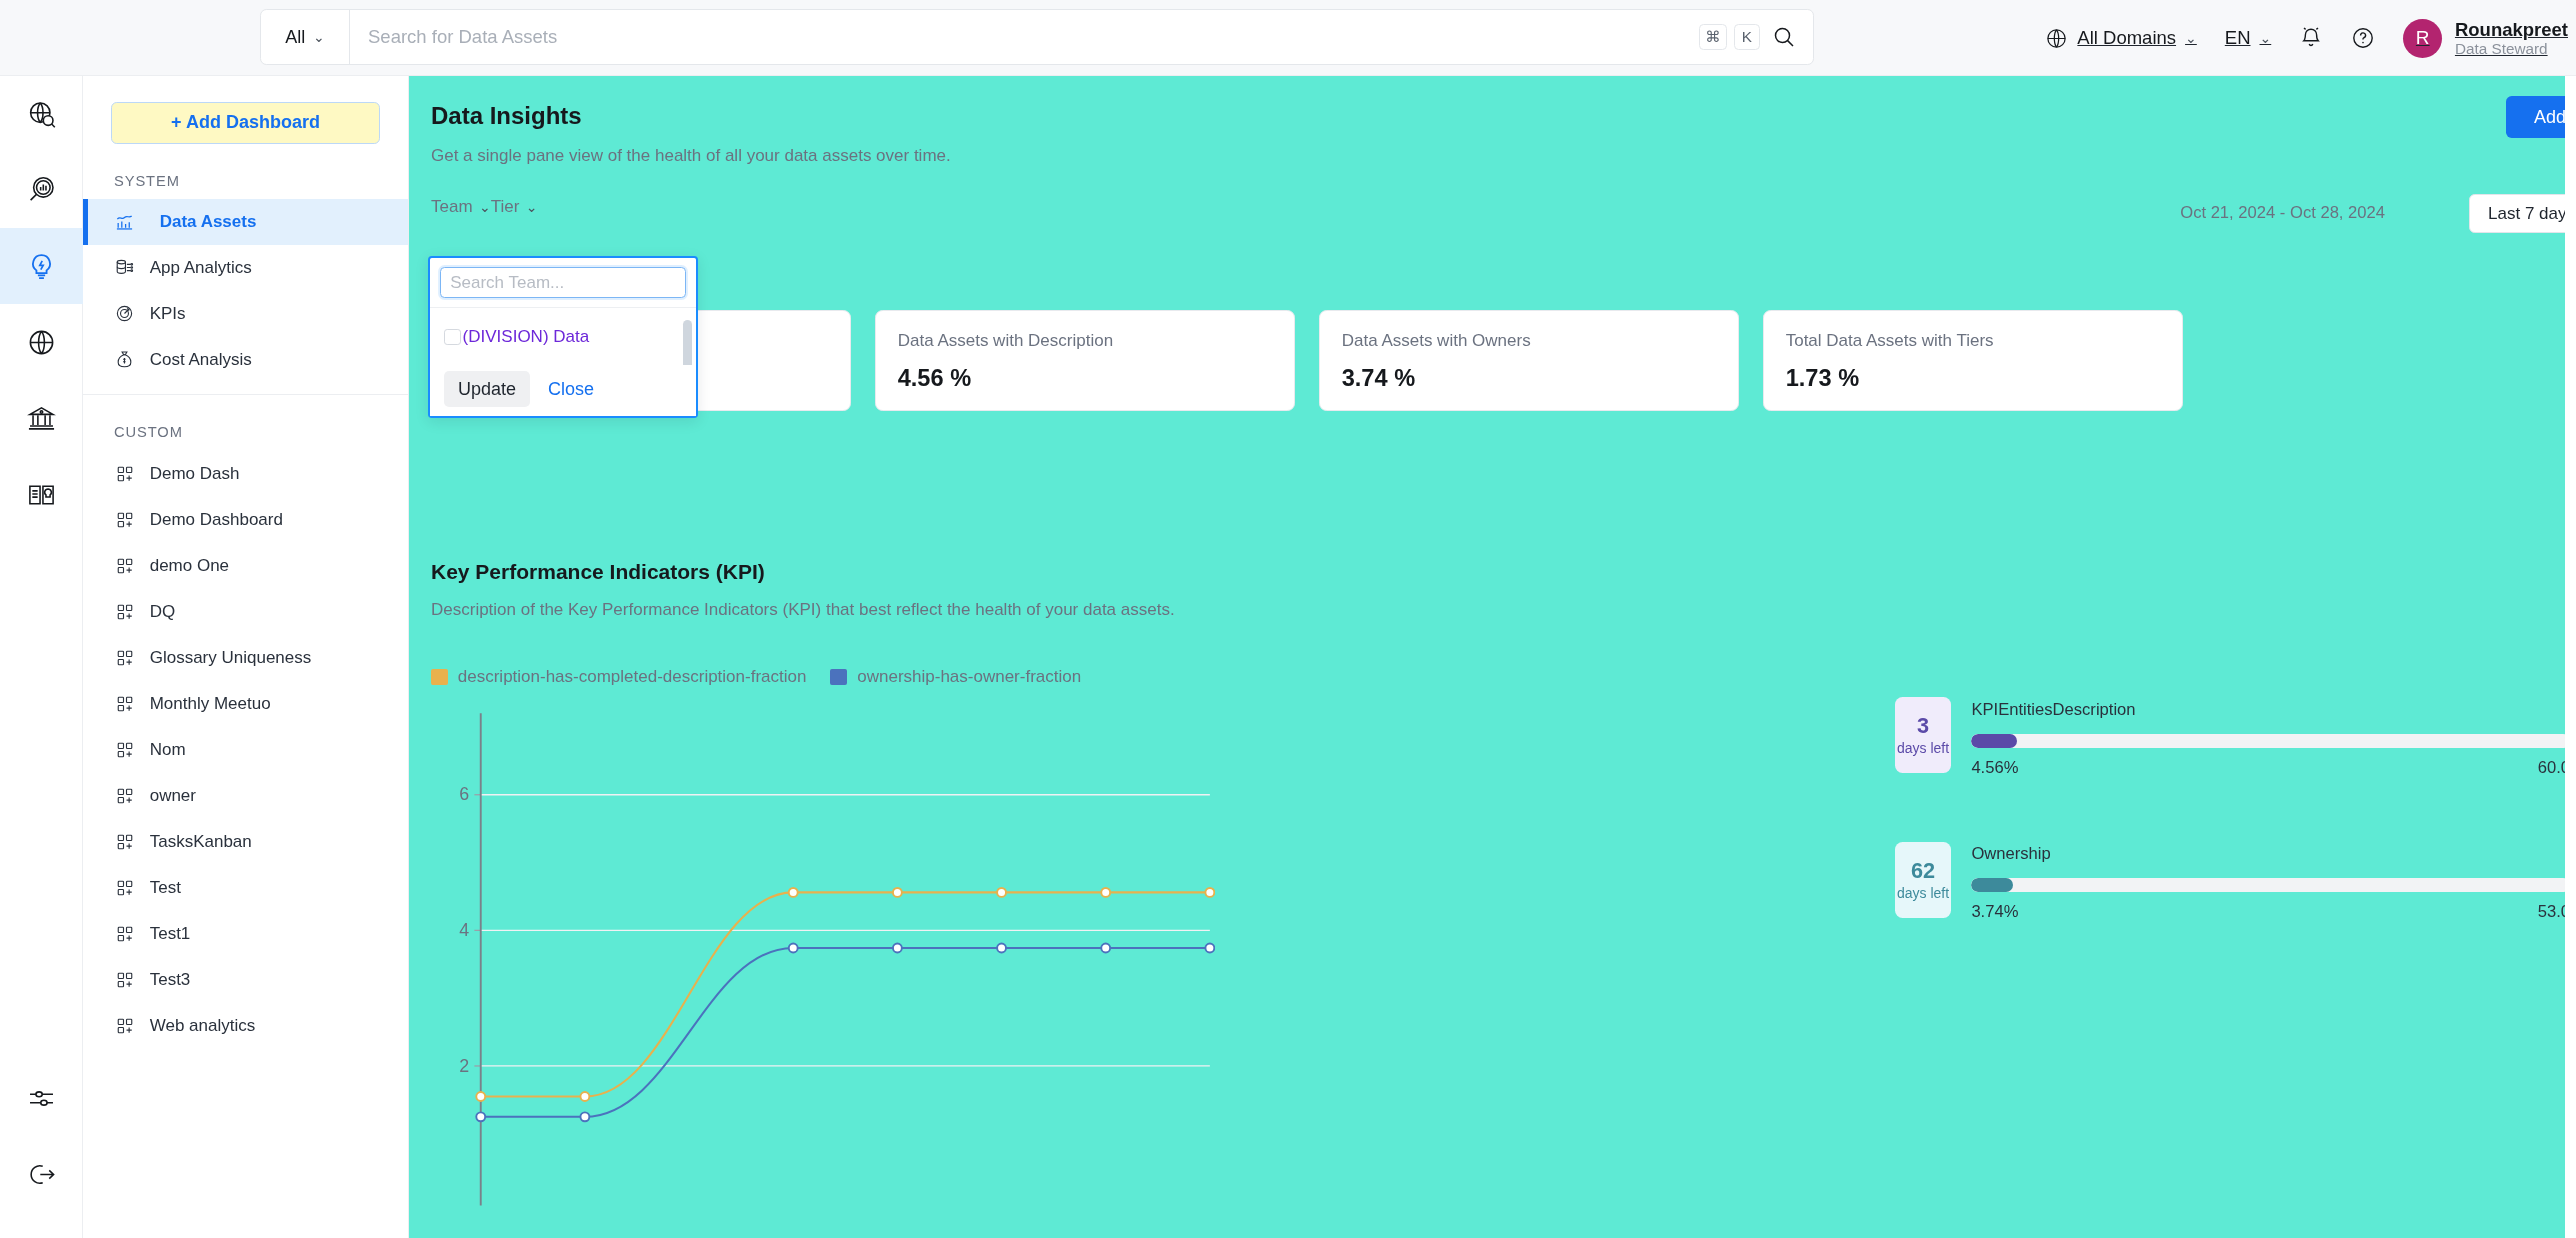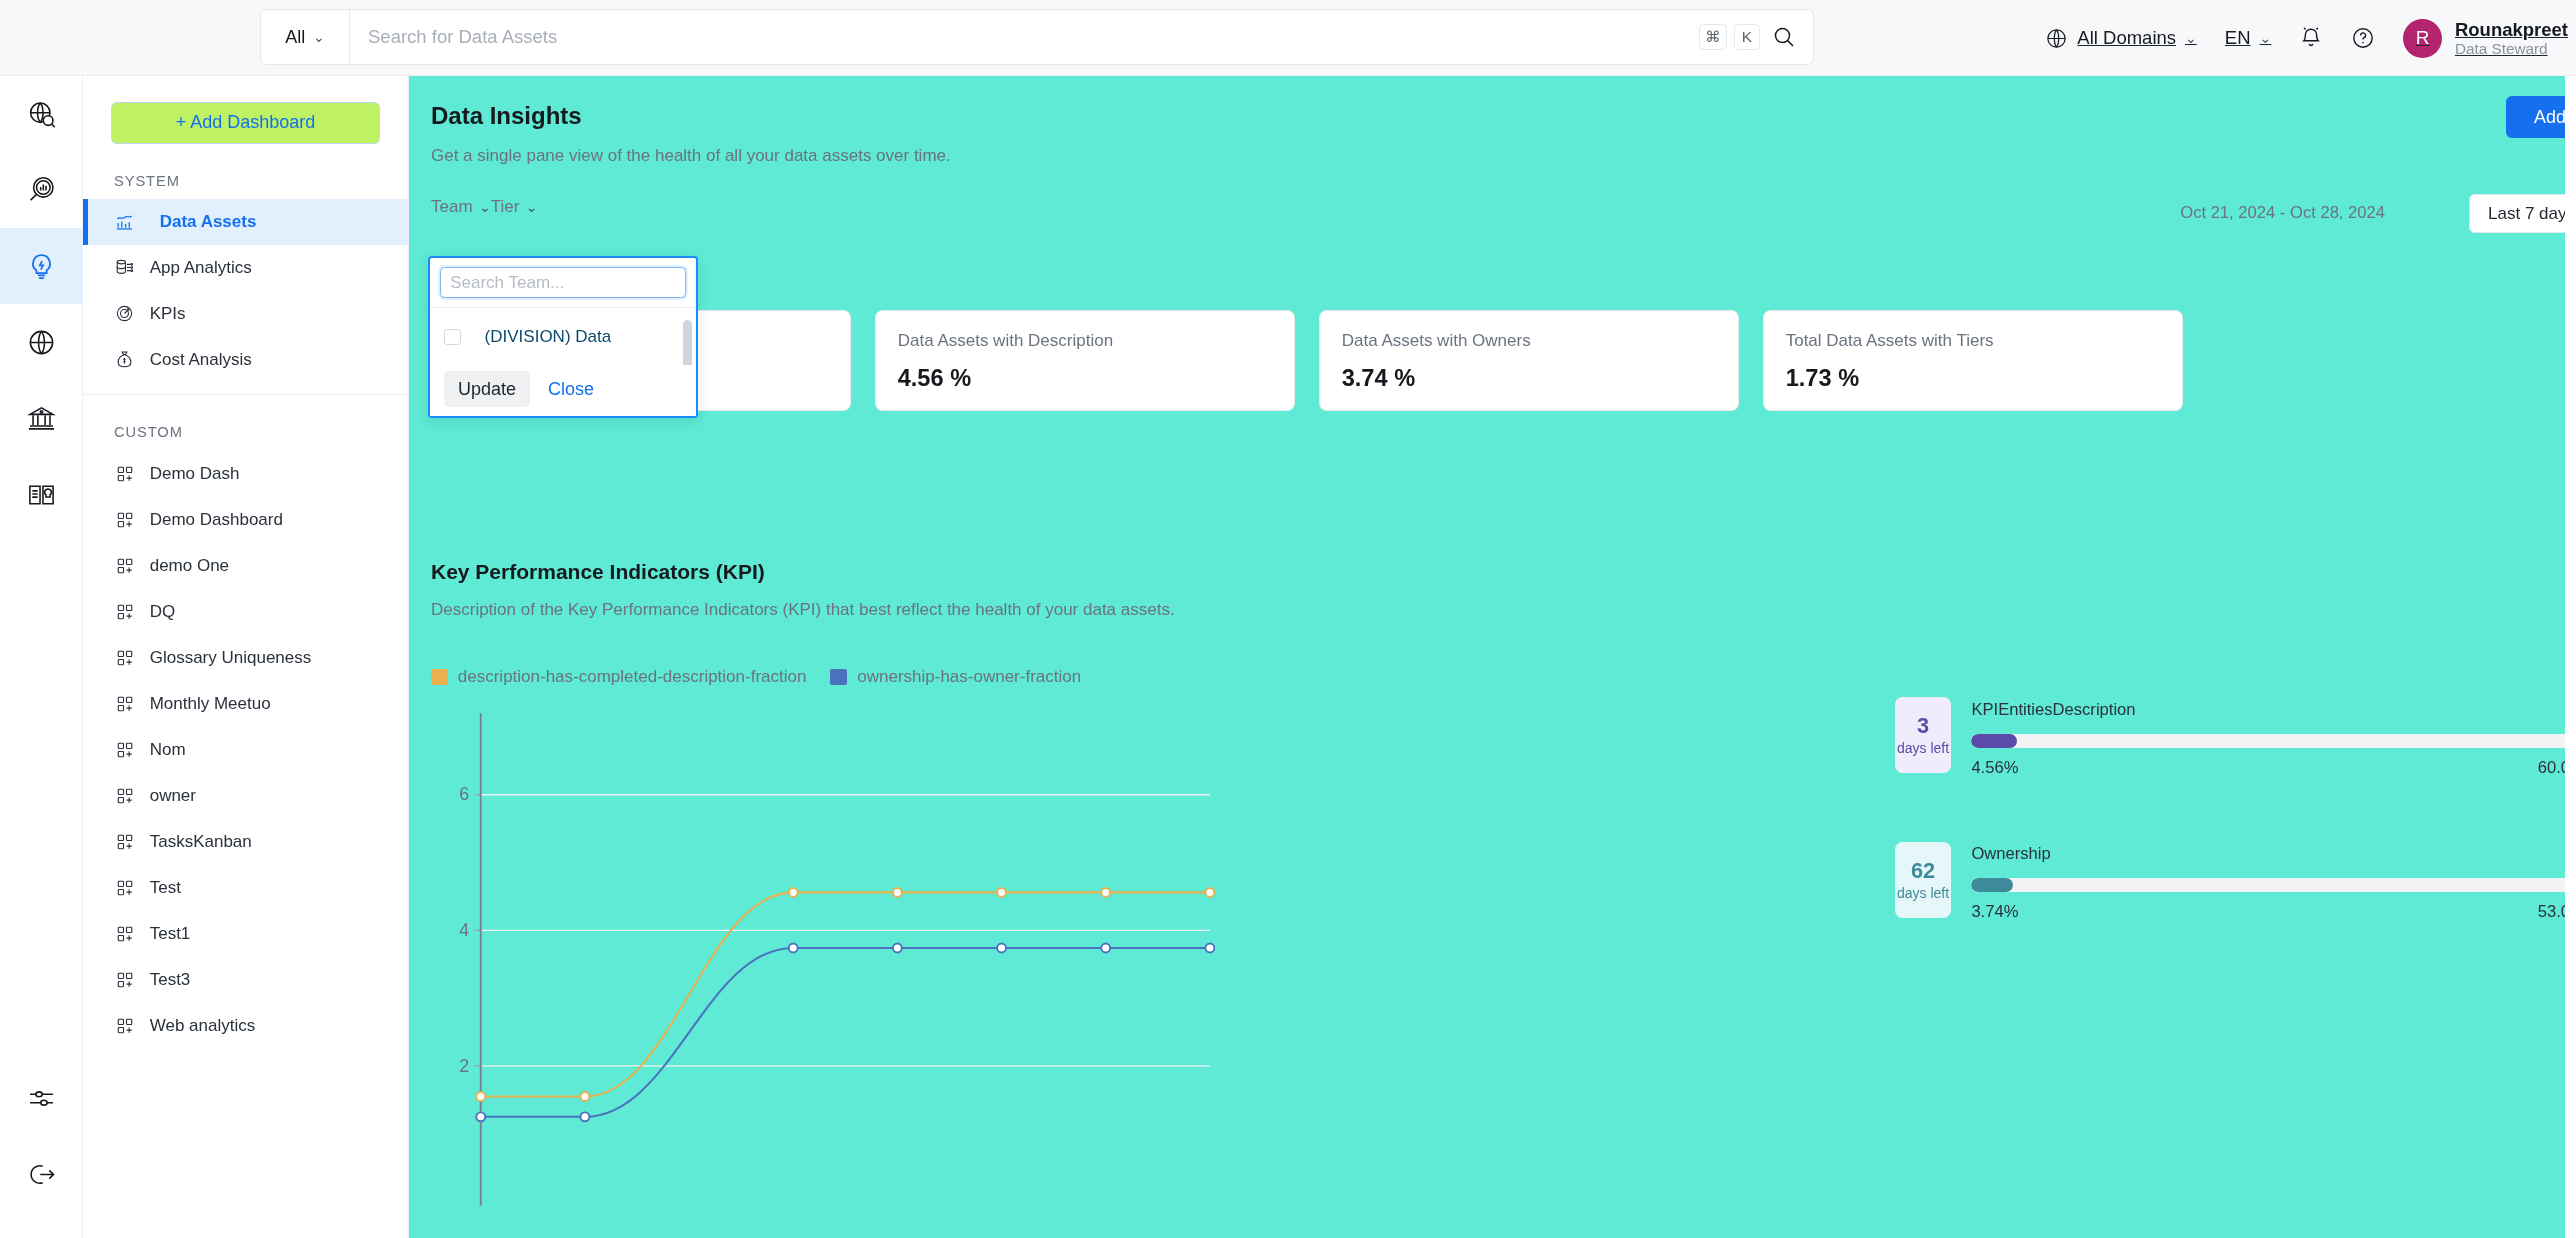--- a/index.html
+++ b/index.html
@@ -41,22 +41,22 @@
     width: 326px; height: 1162px;
     background: #ffffff;
     border-right: 1.3px solid #eceef1;
     z-index: 5;
     overflow: hidden;
   }
   .add-dash-wrap { padding: 25.5px 28px 0 28px; }
   .add-dash-btn {
     width: 100%; height: 42px;
     border: 1.3px solid #bcd8f7; border-radius: 5.7px;
-    background: #bef264; color: #1570ef;
-    font-size: 18px; font-weight: 400;
+    background: #fef9c3; color: #1570ef;
+    font-size: 18px; font-weight: 700;
     font-family: "Liberation Sans", sans-serif;
     cursor: pointer;
     display: flex; align-items: center; justify-content: center;
   }
   .nav-section-title {
     padding: 29px 0 10.2px 31px;
     font-size: 14.7px; letter-spacing: 0.9px;
     color: #6b7280; font-weight: 400;
   }
   .nav-item {
@@ -185,23 +185,23 @@
     font-family: "Liberation Sans", sans-serif;
     outline: none;
     box-shadow: 0 0 0 1.9px rgba(26,140,255,.14);
   }
   .dd-search::placeholder { color: #b7bcc4; }
   .dd-list {
     flex: 1; overflow: hidden; position: relative;
     padding: 6.4px 0 0 0;
   }
   .dd-opt {
-    display: flex; align-items: center; gap: 24px;
+    display: flex; align-items: center; gap: 2px;
     height: 45px; padding-left: 14px; cursor: pointer;
-    font-size: 17px; color: #0c4a6e; white-space: nowrap;
+    font-size: 17px; color: #6d28d9; white-space: nowrap;
   }
   .dd-cb {
     width: 16.6px; height: 16.6px; border: 1.3px solid #d5d9df;
     border-radius: 3.2px; background: #fff; flex: none;
   }
   .dd-scrollbar {
     position: absolute; right: 4.5px; top: 11.5px;
     width: 9px; height: 121px; border-radius: 4.5px;
     background: #cfd6de;
   }

